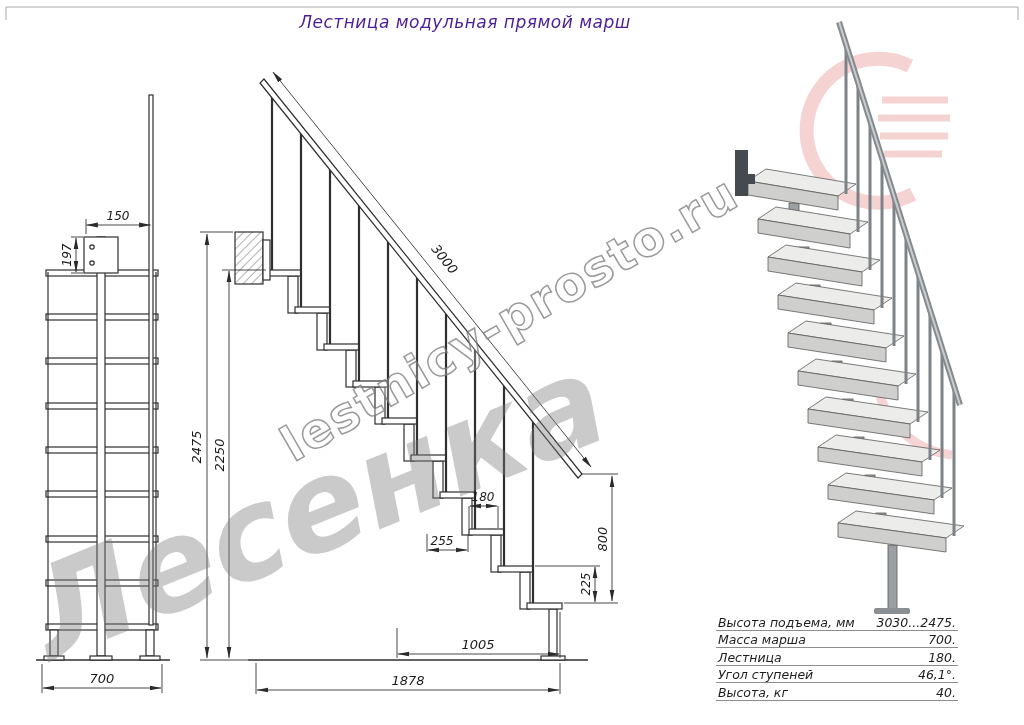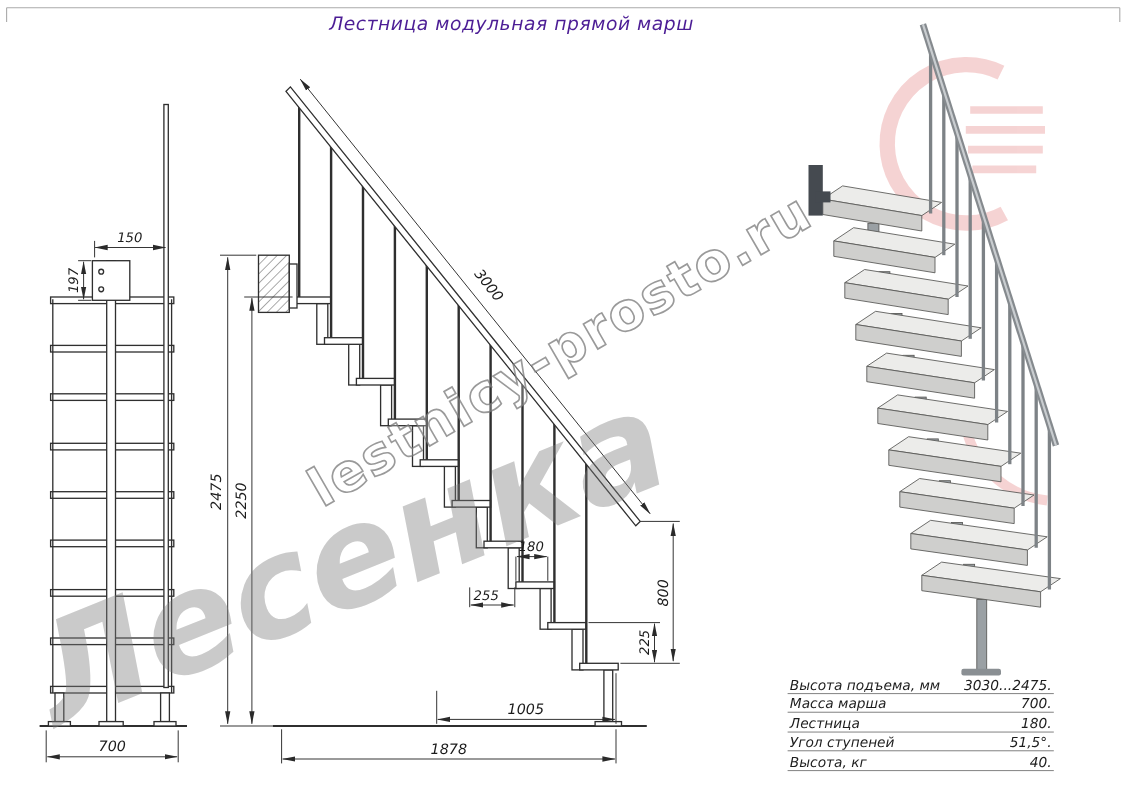--- a/index.html
+++ b/index.html
@@ -256,21 +256,21 @@
     <div class="spec-row">
       <span class="spec-label">Масса марша</span>
       <span class="spec-value">700.</span>
     </div>
     <div class="spec-row">
       <span class="spec-label">Лестница</span>
       <span class="spec-value">180.</span>
     </div>
     <div class="spec-row">
       <span class="spec-label">Угол ступеней</span>
-      <span class="spec-value">51,5°.</span>
+      <span class="spec-value">46,1°.</span>
     </div>
     <div class="spec-row">
       <span class="spec-label">Высота, кг</span>
       <span class="spec-value">40.</span>
     </div>
   </div>
 
 </div>
 
 </body></html>

